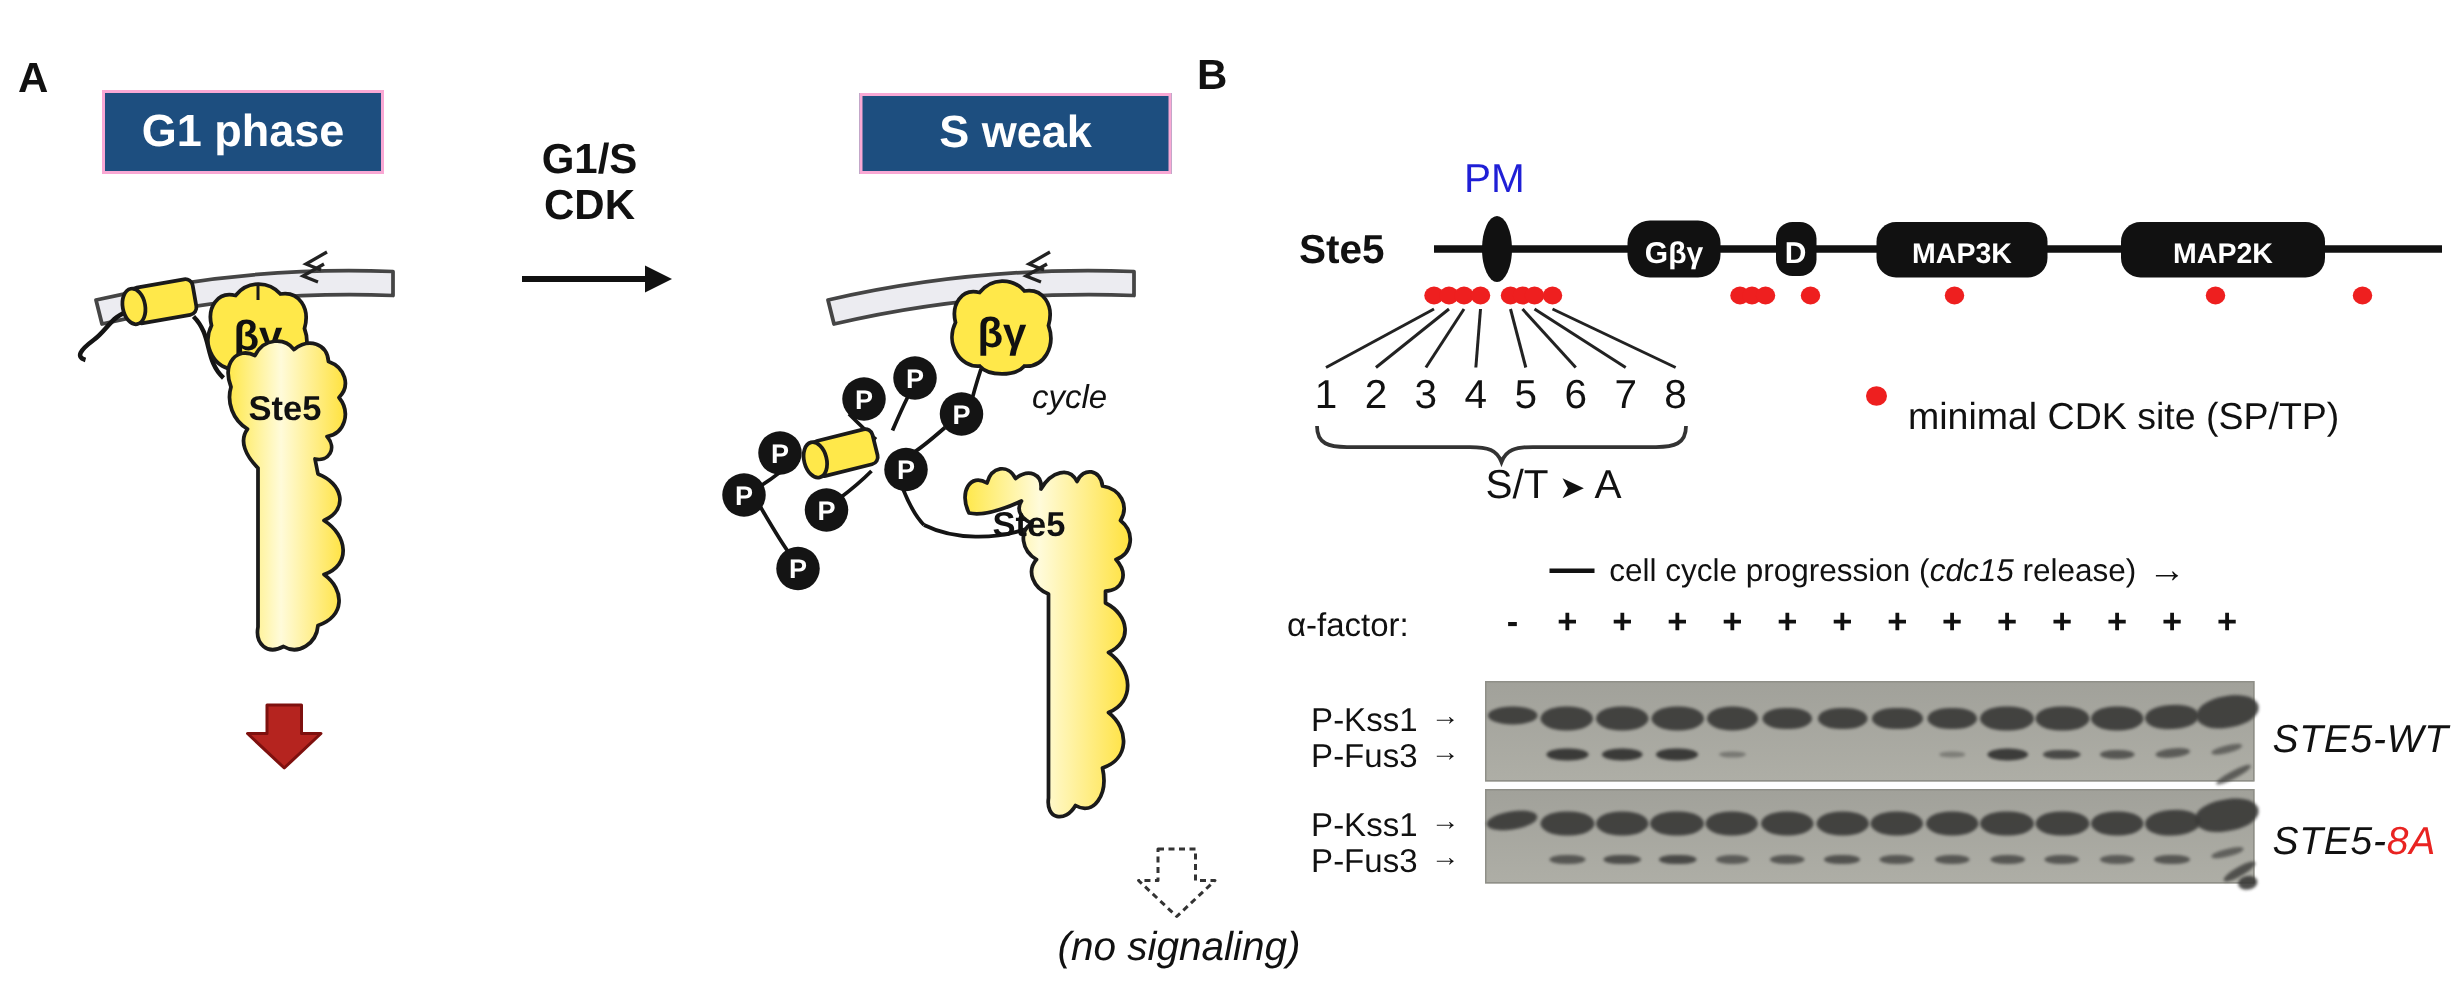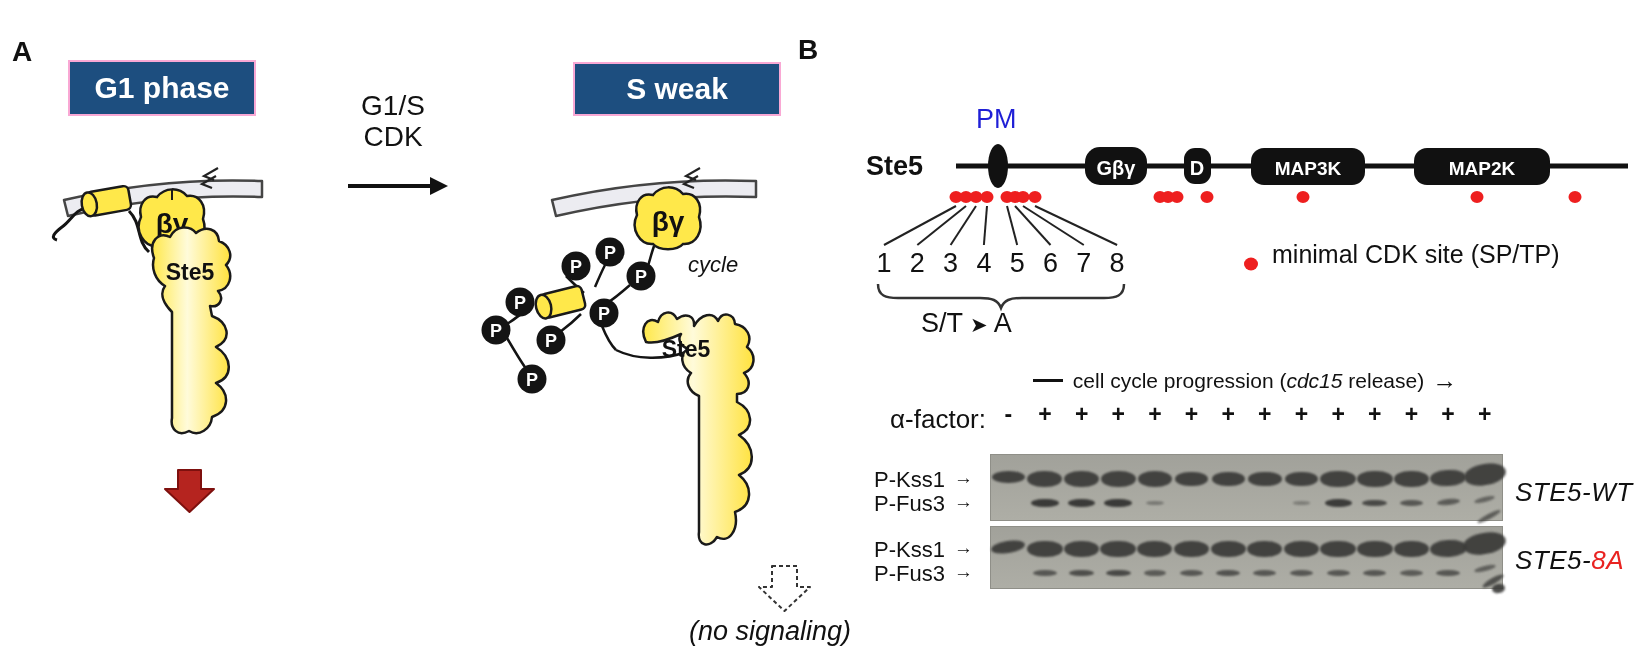--- a/index.html
+++ b/index.html
@@ -2,32 +2,32 @@
 <html style="--phase-box-bg: #1d4e7f; --pm-blue: #1f1fd6; --cdk-dot-red: #ee1f1f; --mutant-red: #e92321; --signaling-red: #a21212; --arrow-red: #b5241f; --protein-yellow: #ffe84a; --gel-gray: #a8a8a1; --band-dark: #3a3a38;"><head>
 <meta charset="utf-8">
 <style>
   html,body{margin:0;padding:0;background:#fff}
   #canvas{position:relative;width:1638px;height:660px;background:#fff;overflow:hidden;
           font-family:"Liberation Sans","DejaVu Sans",sans-serif;color:#111}
   .abs{position:absolute}
   .panel-label{font-size:28px;font-weight:700}
   .phase-box{background:var(--phase-box-bg);border:2px solid #f9a8d4;color:#fff;
              font-weight:700;font-size:30px;display:flex;align-items:center;justify-content:center}
-  .cdk-text{width:130px;text-align:center;font-weight:400;font-size:28px;line-height:1.12}
+  .cdk-text{width:130px;text-align:center;font-weight:700;font-size:28px;line-height:1.12}
   .signaling{font-size:31px;font-weight:700;font-style:italic;color:var(--signaling-red)}
   .no-signaling{font-size:27px;font-style:italic;width:260px;text-align:center}
   .weak{font-size:22px;font-style:italic}
   .pm-label{font-size:27px;font-weight:400;color:var(--pm-blue)}
   .ste5-b{font-size:27px;font-weight:700}
-  .mut-label{width:160px;text-align:left;font-size:27px}
+  .mut-label{width:160px;text-align:right;font-size:27px}
   .legend-text{font-size:25px}
   .blot-header{left:986px;top:366px;width:518px;display:flex;align-items:center;justify-content:center;font-size:21px;white-space:pre}
   .dash-glyph{display:inline-block;width:30px;height:3px;background:#111;margin-right:10px}
   .hdr-arrow{font-size:25px;margin-left:8px}
-  .alpha-label{left:858px;top:404px;width:128px;text-align:right;font-size:26px}
+  .alpha-label{left:858px;top:404px;width:128px;font-size:22px}
   #lane-row{left:0;top:401px;width:1638px;height:28px}
   .lane-sign{position:absolute;top:0;width:24px;text-align:center;font-size:23px;font-weight:700}
   .row-label{display:flex;}
   .row-label .txt{width:92px;text-align:right;font-size:22px}
   .row-label .ar{font-size:19px;font-weight:700;margin-left:9px}
   .gel{position:absolute;background:linear-gradient(180deg,#a1a19a,#aeaea6);box-shadow:inset 0 0 0 1px #8f8f88}
   .band{position:absolute;background:var(--band-dark);border-radius:50%/55%;filter:blur(1.2px)}
   .blot-name{font-size:26px;font-style:italic;letter-spacing:.5px}
   svg text{font-family:"Liberation Sans","DejaVu Sans",sans-serif}
 </style>
@@ -188,32 +188,32 @@
   <div class="abs phase-box" style="left:573px;top:62px;width:204px;height:50px">
     <span>S weak</span>
   </div>
 
   <div class="abs cdk-text" style="left:328px;top:90px">
     <div>G1/S</div>
     <div>CDK</div>
   </div>
 
   <div class="abs weak" style="left:688px;top:252px">cycle</div>
-  <div class="abs no-signaling" style="left:640px;top:616px">(no signaling)</div>
+  <div class="abs no-signaling" style="left:656px;top:616px">(no signaling)</div>
 
   <div class="abs pm-label" style="left:976px;top:104px">PM</div>
   <div class="abs ste5-b" style="left:866px;top:151px">Ste5</div>
 
   <div class="abs mut-label" style="left:921px;top:308px">
     <span>S/T</span>
     <span style="font-size:21px">➤</span>
     <span>A</span>
   </div>
 
-  <div class="abs legend-text" style="left:1272px;top:240px">minimal CDK site (SP/TP)</div>
+  <div class="abs legend-text" style="left:1272px;top:264px">minimal CDK site (SP/TP)</div>
 
   <div class="abs blot-header">
     <span class="dash-glyph"></span>
     <span>cell cycle progression (</span><span style="font-style:italic">cdc15</span><span> release)</span>
     <span class="hdr-arrow">→</span>
   </div>
 
   <div class="abs alpha-label">α-factor:</div>
   <div class="abs" id="lane-row">
       <span class="lane-sign" style="left: 996.321px;">-</span>

